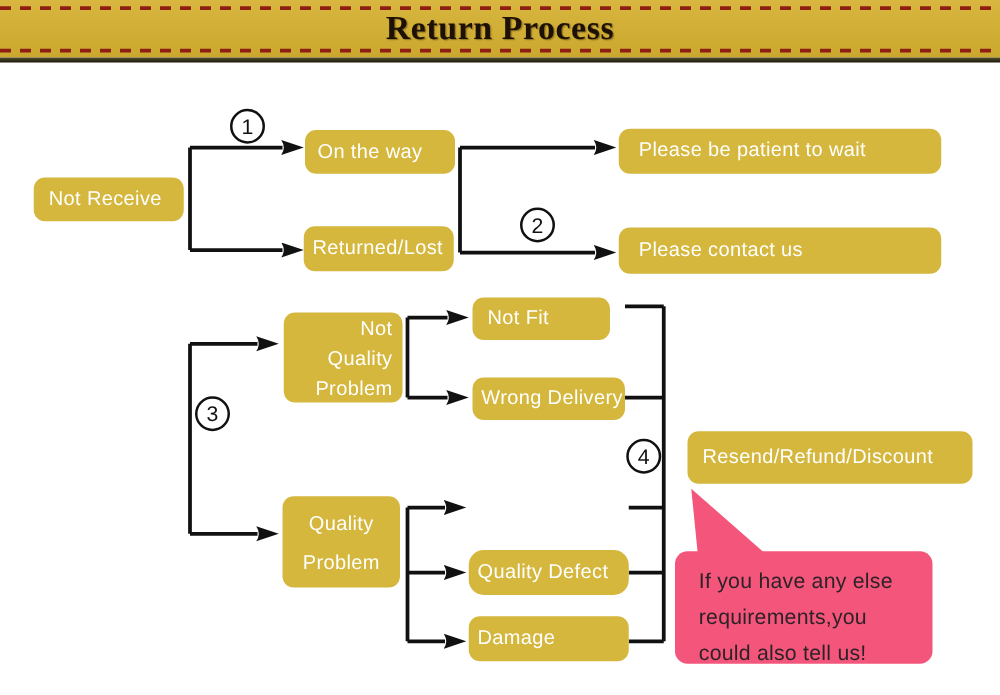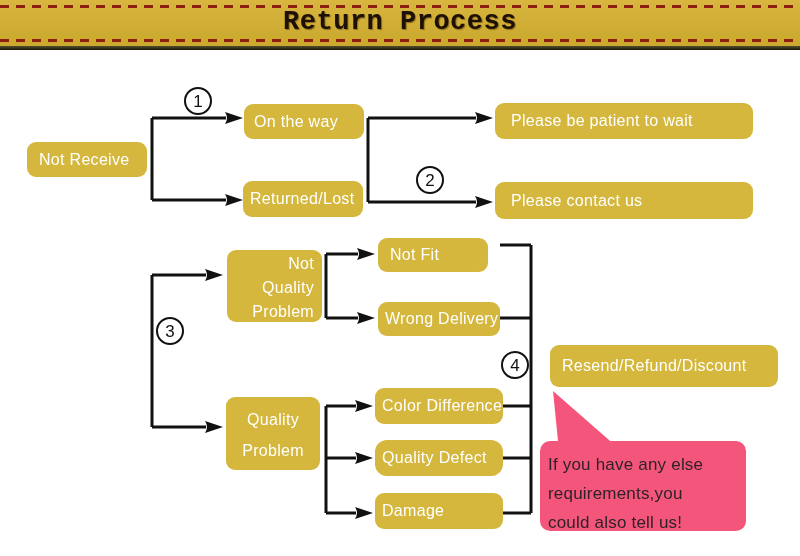--- a/index.html
+++ b/index.html
@@ -14,21 +14,21 @@
 
   
   .banner{position:absolute; left:0; top:0; width:800px; height:46px;
     background:var(--banner);
     background-image:linear-gradient(180deg, rgba(255,255,255,.08), rgba(0,0,0,.05));}
   .banner .dash{position:absolute; left:0; right:0; height:3px;
     background:repeating-linear-gradient(90deg, var(--banner-dash) 0 9px, transparent 9px 16px);}
   .dash.top{top:5px;}
   .dash.bot{top:39px;}
   .banner h1{position:absolute; left:0; right:0; top:0; height:46px; line-height:44px;
-    text-align:center; font-family:Liberation Mono, monospace;
+    text-align:center; font-family:Liberation Serif, serif;
     font-size:27px; font-weight:bold; letter-spacing:.5px; color:var(--title);
     text-shadow:1px 1px 1px rgba(60,30,0,.45);}
   .banner-edge{position:absolute; left:0; top:46px; width:800px; height:4px;
     background:linear-gradient(180deg,#55512e,#191609);}
 
   
   .node{position:absolute; background:var(--gold); color:var(--node-text);
     border-radius:9px; font-size:16px; letter-spacing:.3px; white-space:nowrap;
     display:flex; align-items:center; padding-left:12px; z-index:2;text-align:right;}
   .node.wide{padding-left:16px;}
@@ -64,21 +64,21 @@
 
   
   svg.wires{position:absolute; left:0; top:0; z-index:1;}
   .wire path{stroke:var(--line); stroke-width:3; fill:none;}
   marker path{fill:var(--line); stroke:none;}
   .tail{fill:var(--pink);}
 
   
   .bubble{position:absolute; left:540px; top:441px; width:206px; height:90px;
     background:var(--pink); border-radius:10px; z-index:4;
-    padding:9px 0 0 8px; color:var(--bubble-text);
+    padding:9px 0 0 19px; color:var(--bubble-text);
     font-size:17px; line-height:29px; letter-spacing:.2px;}
 </style>
 </head>
 <body>
 
 <div class="stage">
 
   <div class="banner">
     <div class="dash top"></div>
     <h1>Return Process</h1>
@@ -136,21 +136,20 @@
 
   <div class="node n-not-receive">Not Receive</div>
   <div class="node n-on-the-way">On the way</div>
   <div class="node tight n-returned-lost">Returned/Lost</div>
   <div class="node wide n-wait">Please be patient to wait</div>
   <div class="node wide n-contact">Please contact us</div>
   <div class="node multi n-nqp">Not Quality Problem</div>
   <div class="node n-not-fit">Not Fit</div>
   <div class="node tight n-wrong-delivery">Wrong Delivery</div>
   <div class="node multi2 n-qp">Quality Problem</div>
-  <div class="node tight n-color-difference">Color Difference</div>
   <div class="node tight n-quality-defect">Quality Defect</div>
   <div class="node tight n-damage">Damage</div>
   <div class="node n-resend">Resend/Refund/Discount</div>
 
   <div class="bubble">
     <div>If you have any else</div>
     <div>requirements,you</div>
     <div>could also tell us!</div>
   </div>
 

